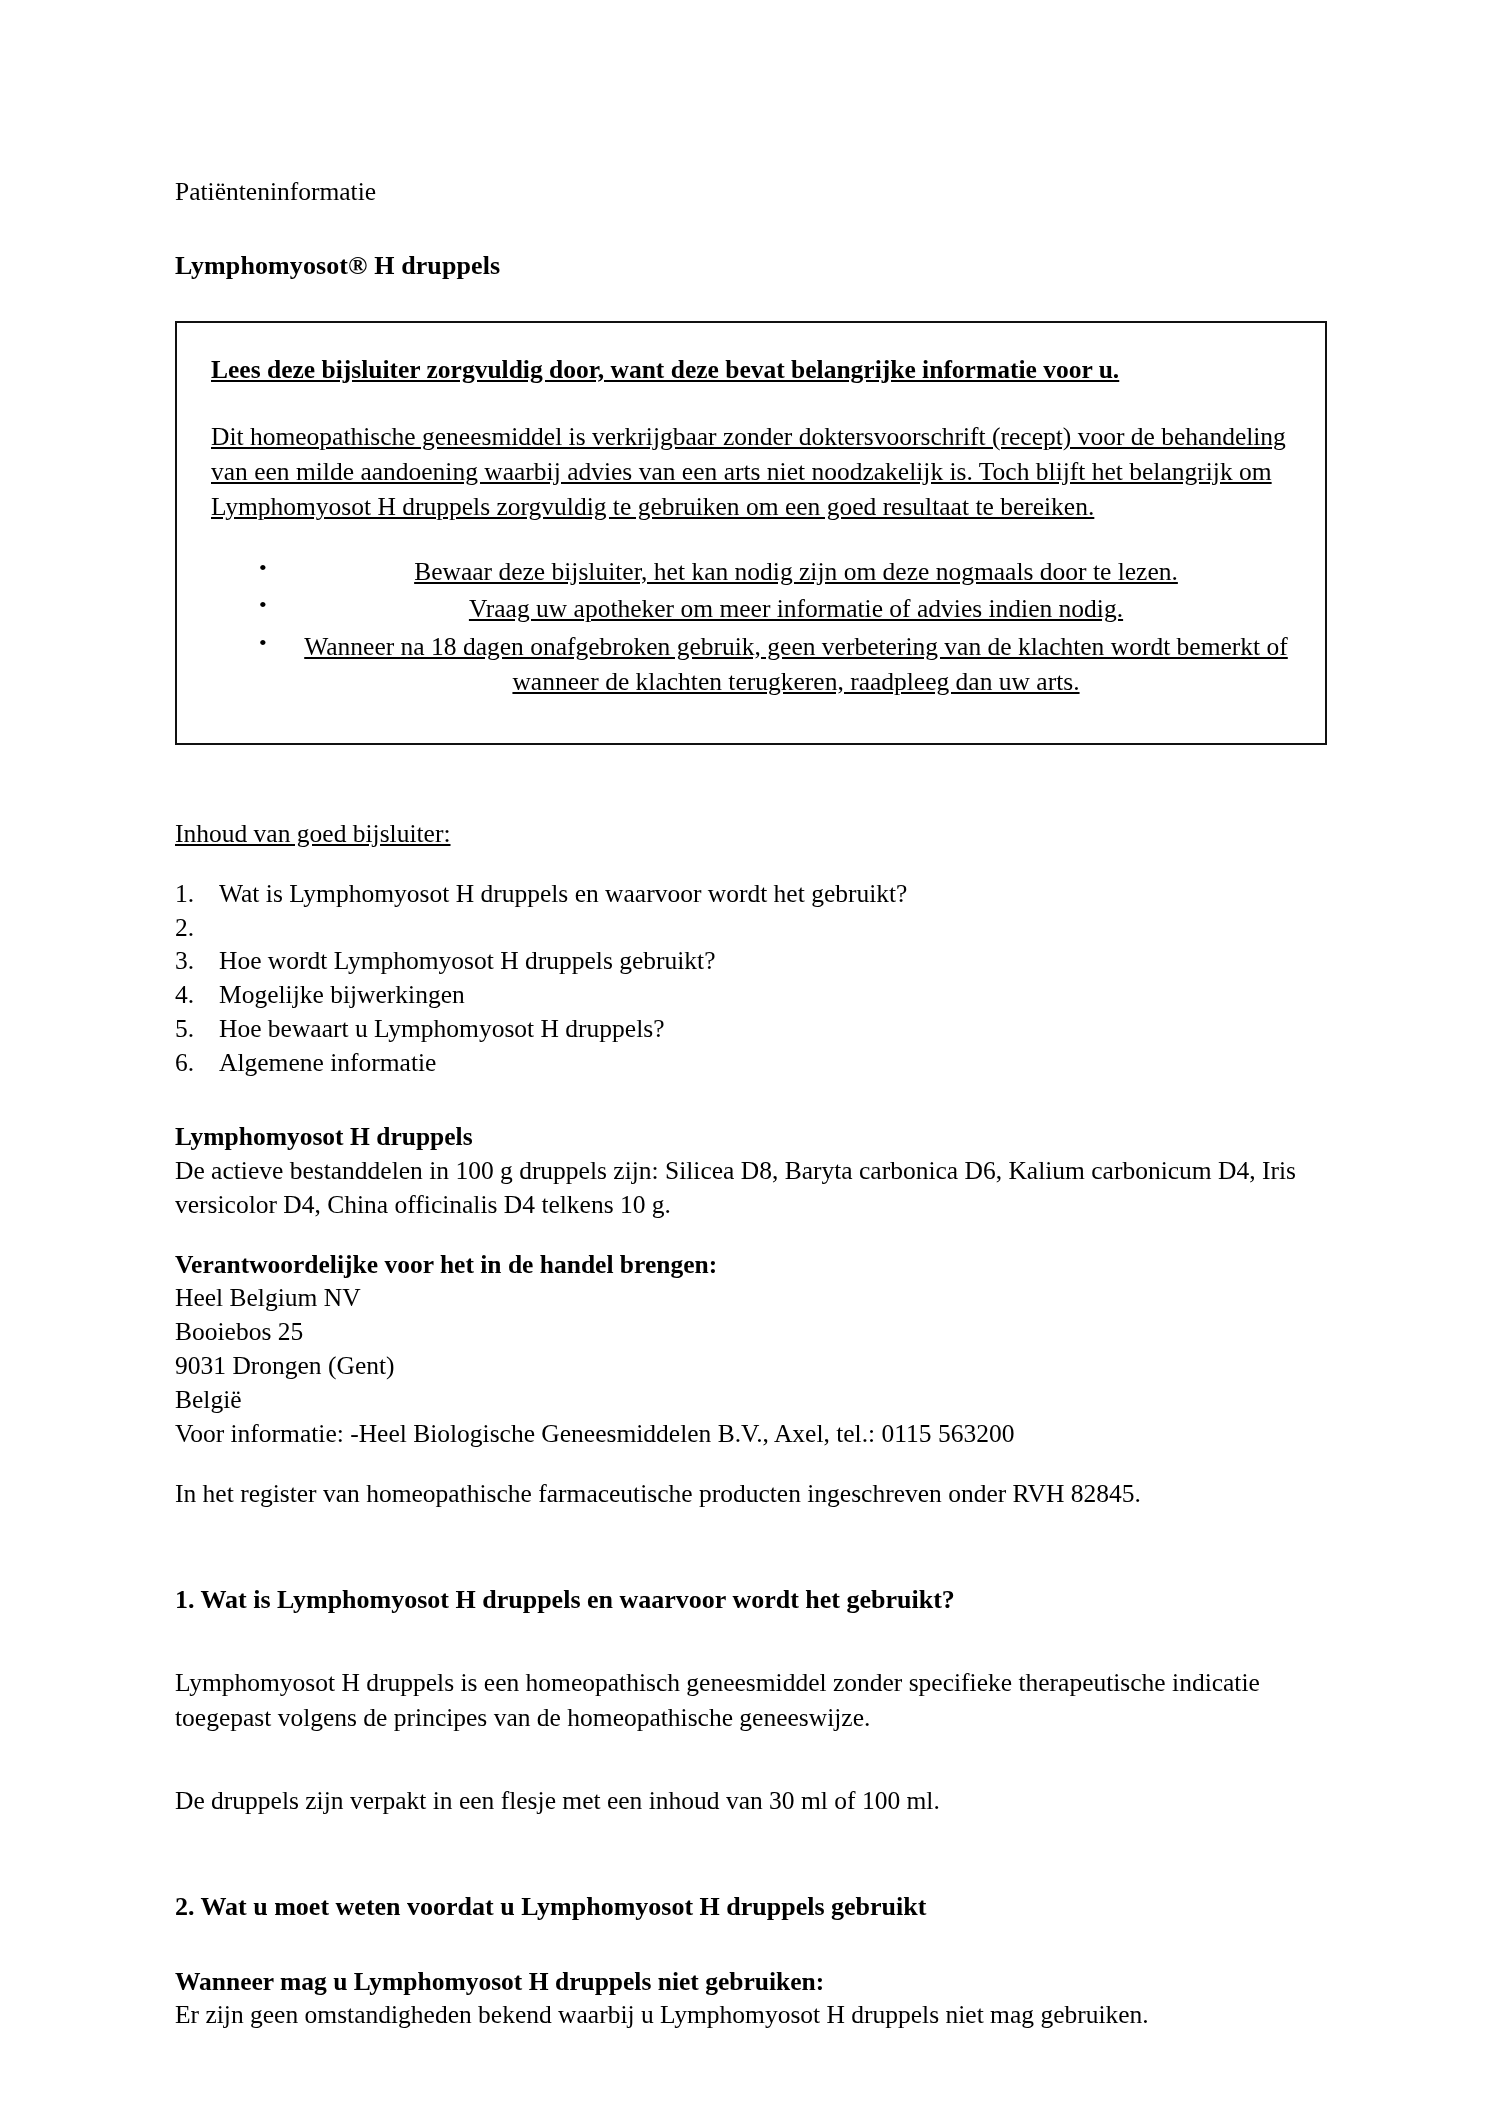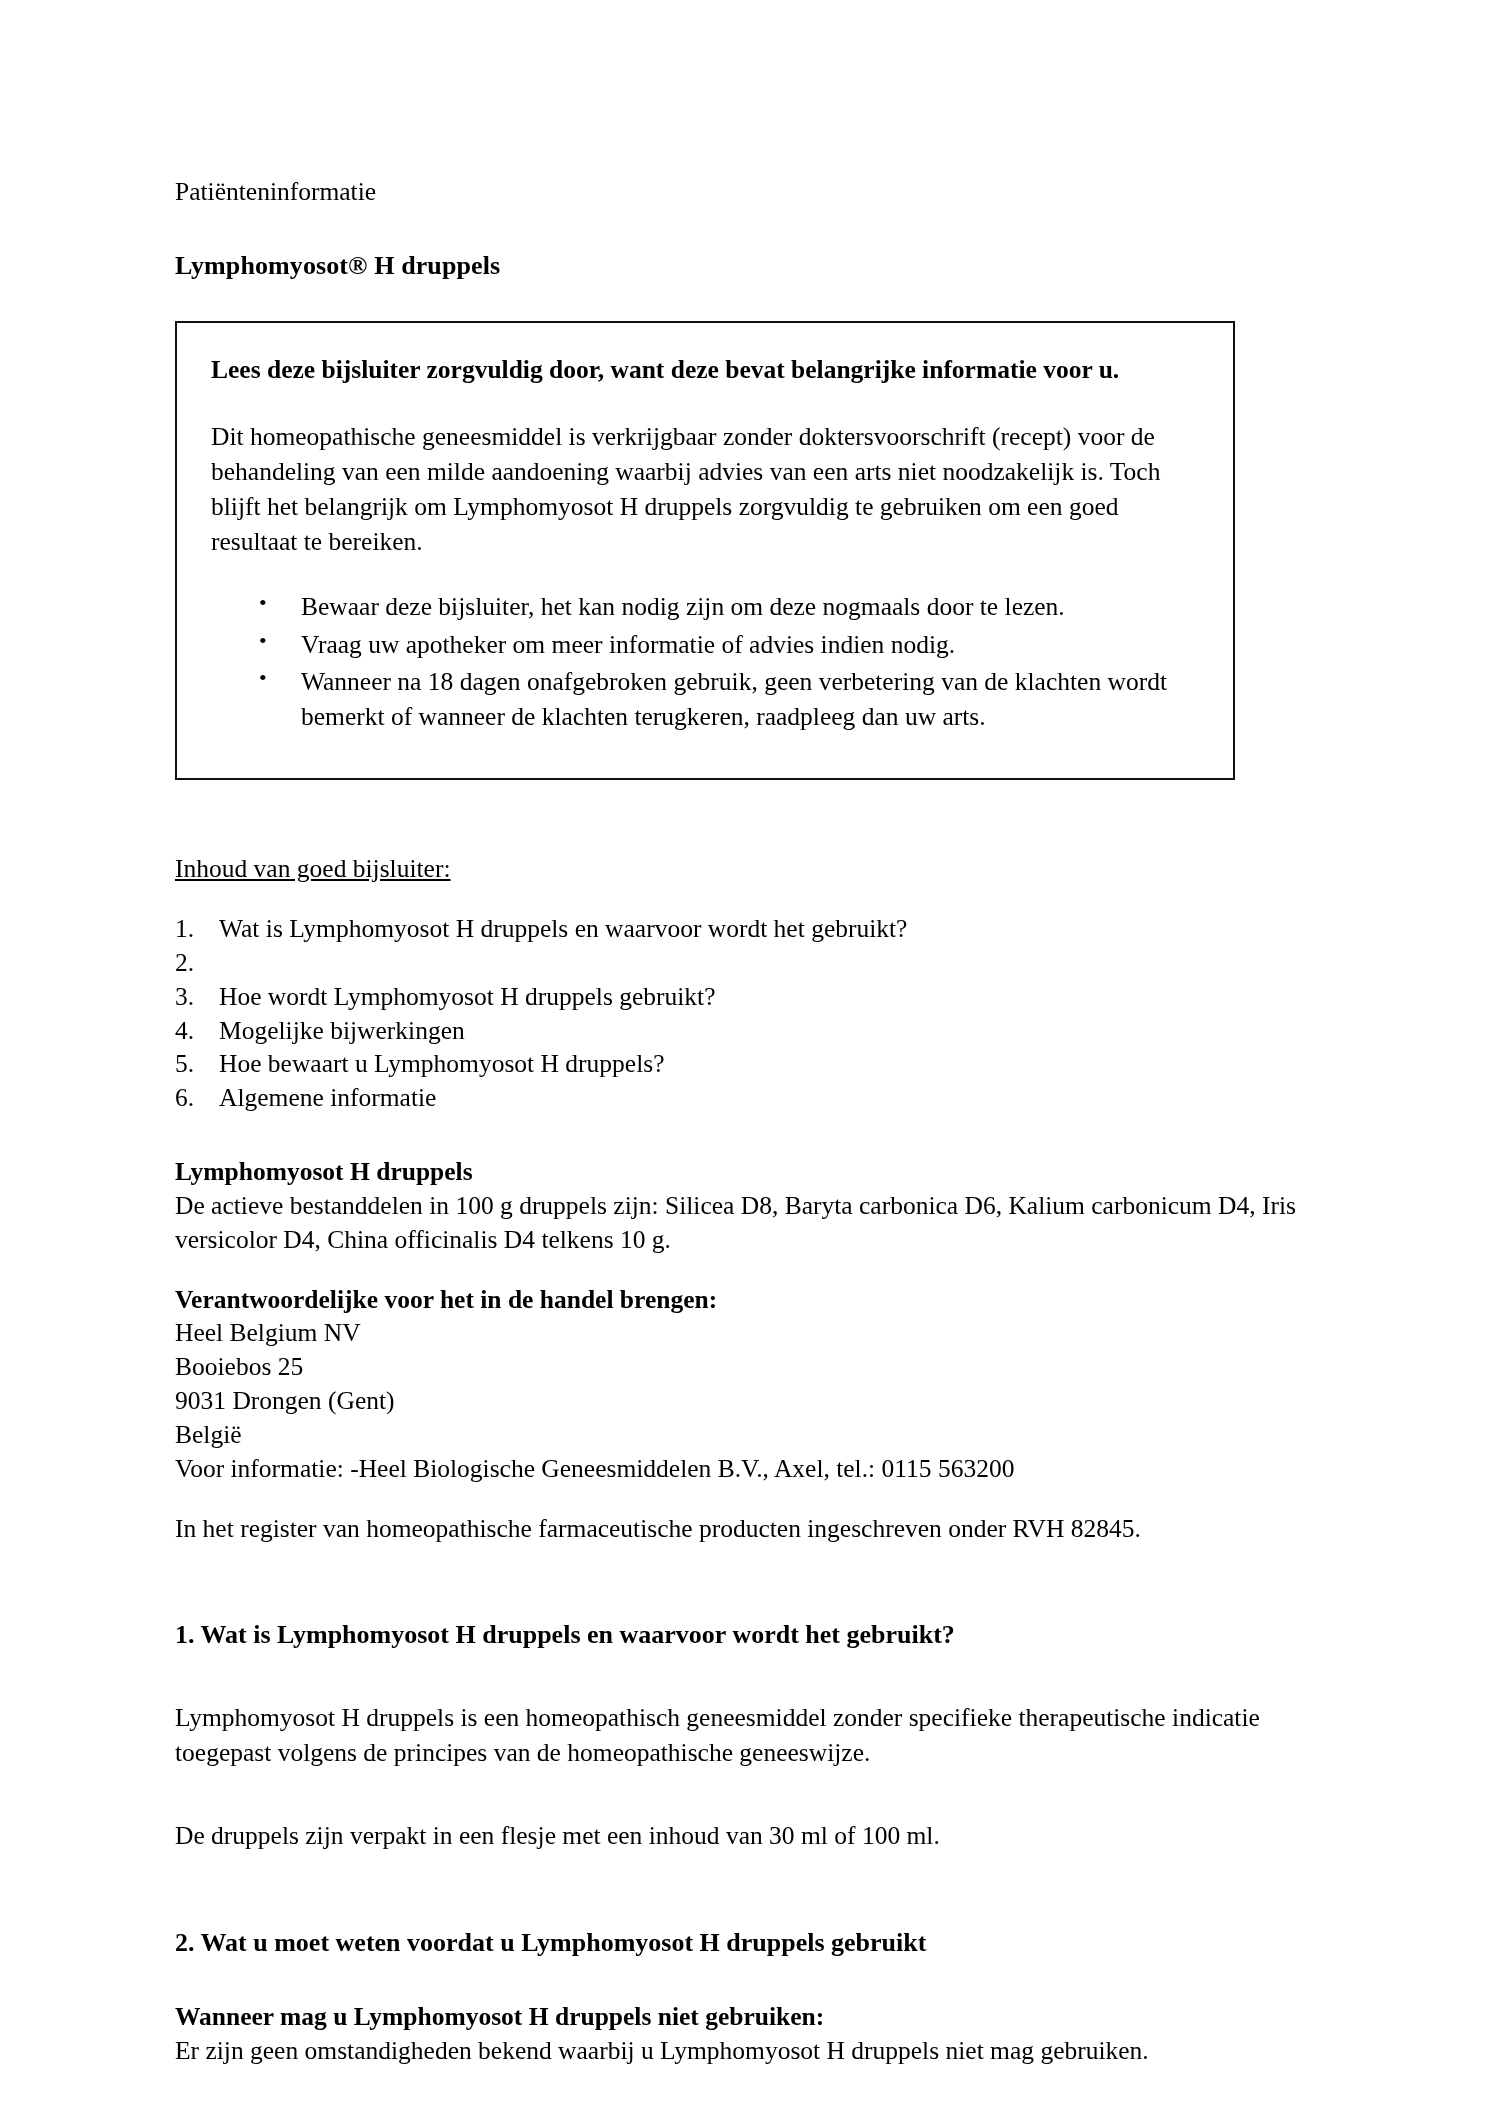--- a/index.html
+++ b/index.html
@@ -34,23 +34,24 @@
   }
   .product-title {
     font-size: 26px;
     font-weight: bold;
     letter-spacing: 0.1px;
   }
 
   .callout-box {
     border: 2px solid #111111;
     box-sizing: border-box;
-    width: 1060px;
+    width: 1152px;
     margin-top: 38px;
     padding: 30px 34px 42px 34px;
+    text-decoration: underline;
   }
   .callout-heading {
     font-size: 25.5px;
     font-weight: bold;
     margin-bottom: 32px;
   }
   .callout-para {
     font-size: 25.5px;
     line-height: 1.38;
     margin-bottom: 30px;
@@ -59,20 +60,21 @@
     list-style: none;
     margin: 0;
     padding: 0 0 0 48px;
   }
   ul.bullets li {
     position: relative;
     font-size: 25.5px;
     line-height: 1.38;
     padding-left: 42px;
     margin-bottom: 2px;
+    text-align: center;
   }
   ul.bullets li::before {
     content: "\2022";
     position: absolute;
     left: 0;
     top: -1px;
     font-size: 22px;
   }
 
   .section-head-underline {

